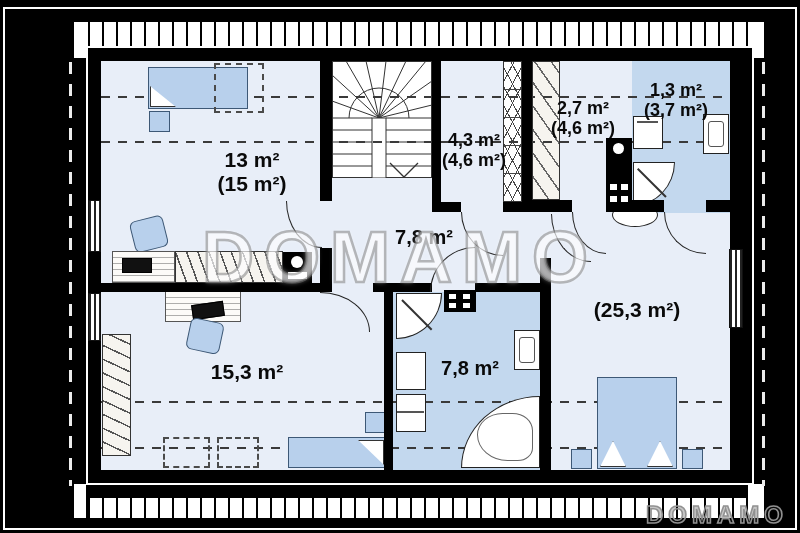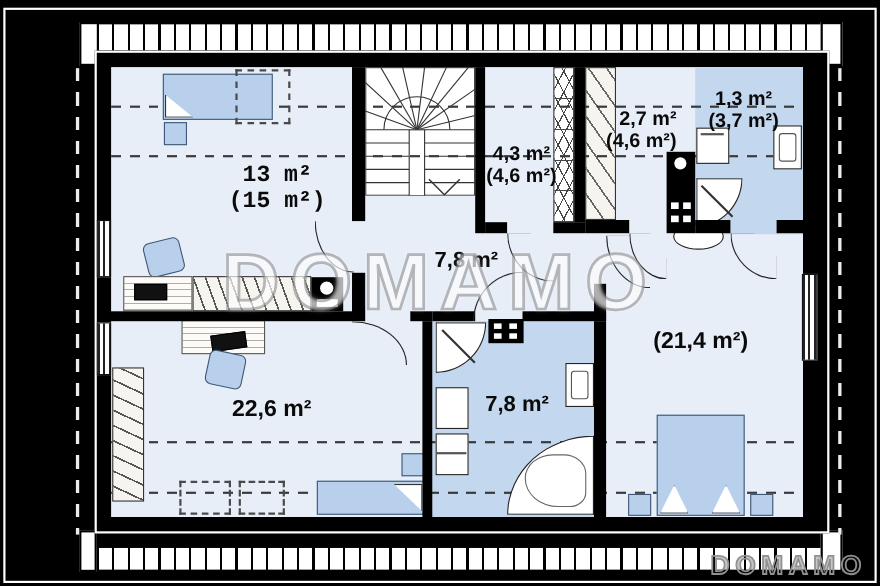--- a/index.html
+++ b/index.html
@@ -186,44 +186,44 @@
   <div class="window" style="left:729px;top:249px;width:14px;height:79px;"></div>
 
   <div class="arc" style="left:286px;top:201px;width:36px;height:47px;border-left:1.5px solid #222;border-bottom:1.5px solid #222;border-bottom-left-radius:100%;"></div>
   <div class="arc" style="left:461px;top:212px;width:42px;height:44px;border-left:1.5px solid #222;border-bottom:1.5px solid #222;border-bottom-left-radius:100%;"></div>
   <div class="arc" style="left:572px;top:212px;width:34px;height:42px;border-left:1.5px solid #222;border-bottom:1.5px solid #222;border-bottom-left-radius:100%;"></div>
   <div class="arc" style="left:551px;top:214px;width:40px;height:48px;border-left:1.5px solid #222;border-bottom:1.5px solid #222;border-bottom-left-radius:100%;"></div>
   <div class="arc" style="left:664px;top:212px;width:42px;height:42px;border-left:1.5px solid #222;border-bottom:1.5px solid #222;border-bottom-left-radius:100%;"></div>
   <div class="arc" style="left:430px;top:247px;width:45px;height:45px;border-left:1.5px solid #222;border-top:1.5px solid #222;border-top-left-radius:100%;"></div>
   <div class="arc" style="left:320px;top:292px;width:50px;height:40px;border-right:1.5px solid #222;border-top:1.5px solid #222;border-top-right-radius:100%;"></div>
 
-  <div class="label lbl-lg" style="left:252px;top:172px;font-family:Liberation Mono, monospace;">
+  <div class="label lbl-lg" style="left:252px;top:172px;">
     <div>13 m²</div>
     <div>(15 m²)</div>
   </div>
   <div class="label lbl-sm" style="left:474px;top:150px;">
     <div>4,3 m²</div>
     <div>(4,6 m²)</div>
   </div>
-  <div class="label lbl-sm" style="left:583px;top:118px;text-align:right;">
+  <div class="label lbl-sm" style="left:583px;top:118px;">
     <div>2,7 m²</div>
     <div>(4,6 m²)</div>
   </div>
   <div class="label lbl-sm" style="left:676px;top:100px;">
     <div>1,3 m²</div>
     <div>(3,7 m²)</div>
   </div>
   <div class="label lbl-md" style="left:424px;top:237px;">
     <div>7,8 m²</div>
   </div>
   <div class="label lbl-lg" style="left:637px;top:310px;">
-    <div>(21,4 m²)</div>
+    <div>(25,3 m²)</div>
   </div>
   <div class="label lbl-lg" style="left:247px;top:372px;">
-    <div>22,6 m²</div>
+    <div>15,3 m²</div>
   </div>
   <div class="label lbl-md" style="left:470px;top:368px;">
     <div>7,8 m²</div>
   </div>
 
   <div id="watermark">DOMAMO</div>
   <div id="brandlogo">DOMAMO</div>
 
 </div>
 

